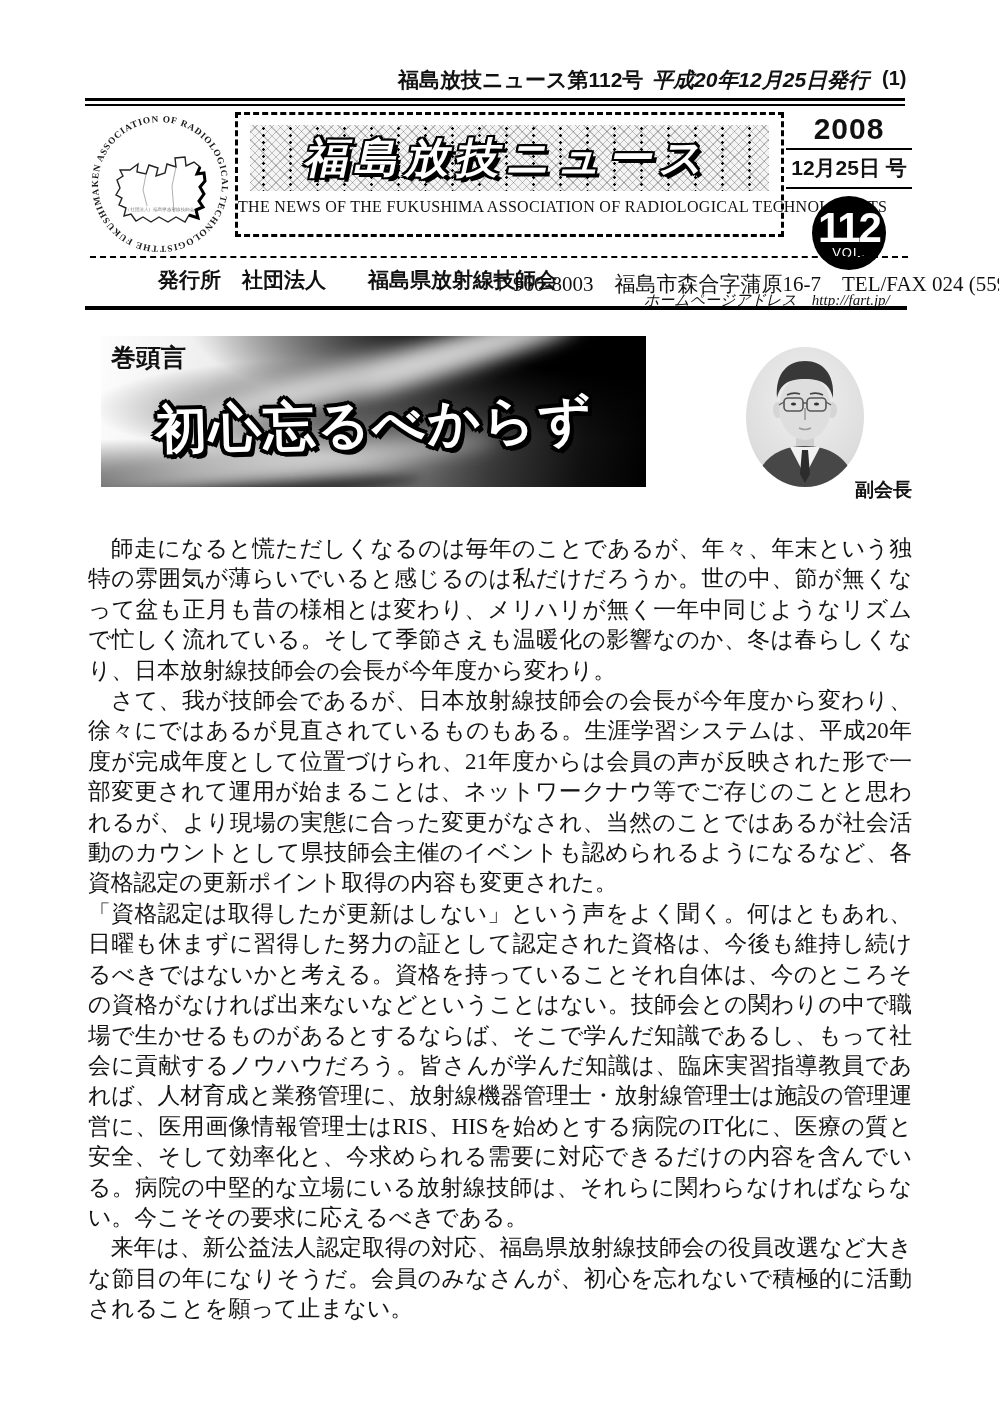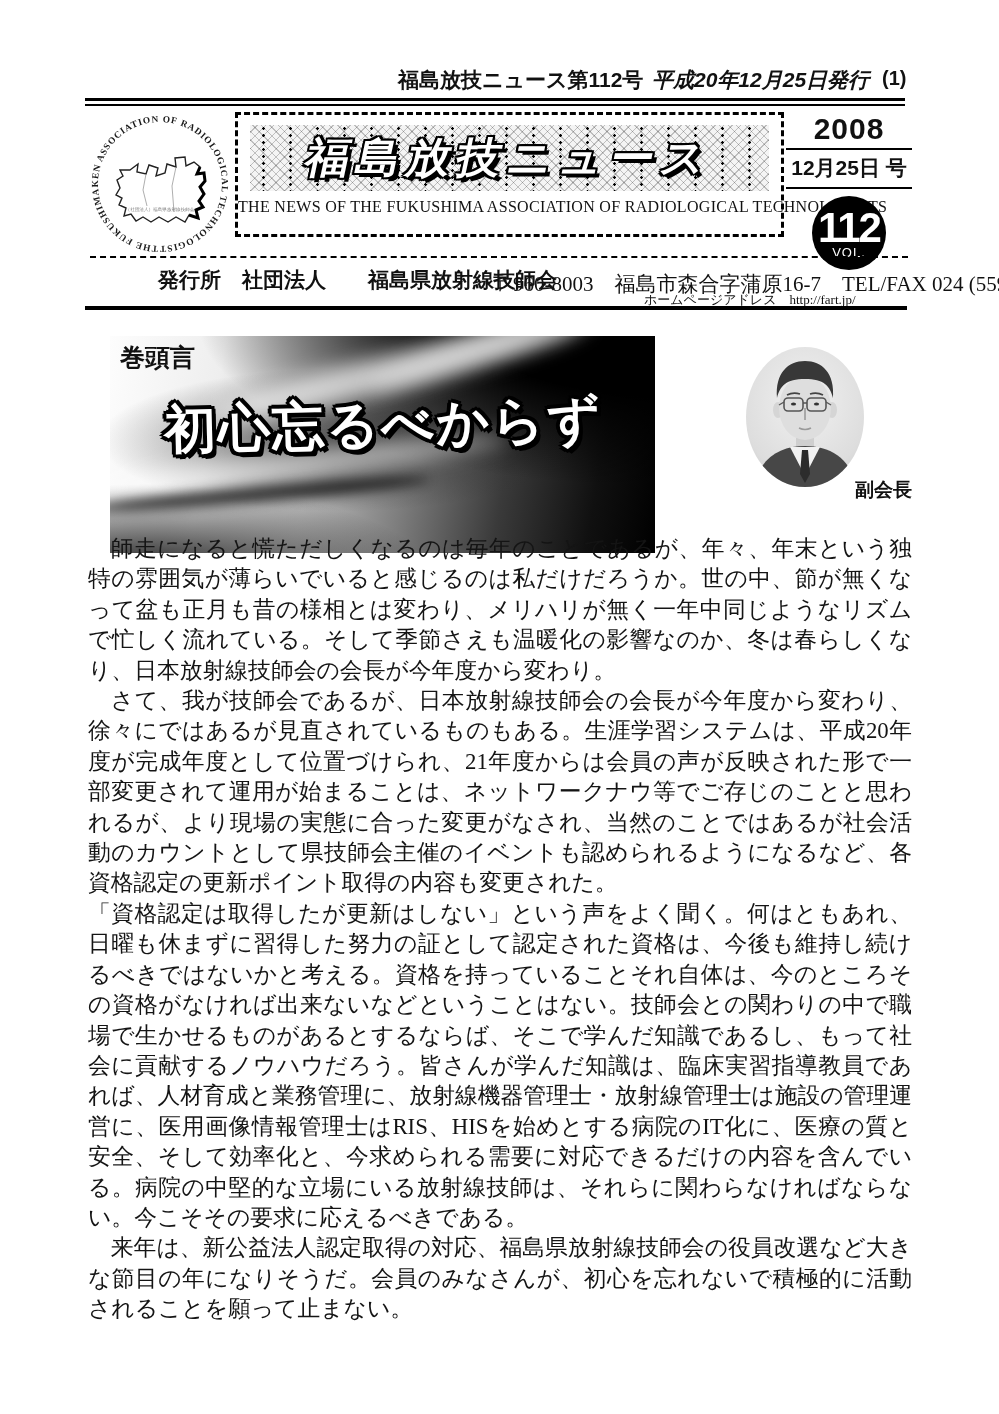--- a/index.html
+++ b/index.html
@@ -41,25 +41,25 @@
   .vol-circle{width:74px;height:74px;border-radius:50%;background:#000;color:#fff;
     margin:7px auto 0;display:flex;flex-direction:column;align-items:center;justify-content:center;}
   .vol-num{font-size:42px;font-weight:800;letter-spacing:-2px;line-height:1;}
   .vol-label{font-size:13px;letter-spacing:1px;margin-top:-4px;}
 
   
   .mid-dashed{left:90px;top:256px;width:818px;border-top:2px dashed #000;}
   .pub{font-family:"Liberation Serif",serif;white-space:nowrap;}
   .pub-name{left:158px;top:266px;font-size:21px;font-weight:600;}
   .pub-address{left:492px;top:270px;font-size:21px;}
-  .pub-home{left:644px;top:291px;font-size:13px;}
+  .pub-home{left:644px;top:291px;font-size:15px;font-style:italic;}
   .thick-rule{left:85px;top:306px;width:822px;border-top:4px solid #000;}
 
   
-  .banner{left:110px;top:336px;width:545px;height:217px;overflow:hidden;background:
+  .banner{left:101px;top:336px;width:545px;height:151px;overflow:hidden;background:
     radial-gradient(120% 95% at 6% 110%,rgba(0,0,0,.9) 0%,rgba(20,20,20,.6) 18%,transparent 44%),
     radial-gradient(150% 130% at 106% -8%,#000 0%,#000 28%,transparent 60%),
     radial-gradient(80% 60% at 42% 48%,rgba(45,45,45,.75) 0%,transparent 55%),
     linear-gradient(100deg,#fdfdfd 0%,#eeeeee 20%,#bdbdbd 38%,#7d7d7d 55%,#3a3a3a 72%,#101010 88%,#000 100%);}
   .streak{position:absolute;border-radius:50%;filter:blur(10px);}
   .s1{left:90px;top:18px;width:390px;height:34px;background:rgba(255,255,255,.7);transform:rotate(-14deg);}
   .s2{left:-30px;top:118px;width:430px;height:22px;background:rgba(255,255,255,.55);transform:rotate(-7deg);}
   .s3{left:-20px;top:150px;width:340px;height:16px;background:rgba(10,10,10,.75);transform:rotate(-5deg);filter:blur(6px);}
   .s4{left:250px;top:-12px;width:300px;height:26px;background:rgba(255,255,255,.5);transform:rotate(-20deg);}
   .section-label{position:absolute;left:10px;top:5px;font-size:25px;font-weight:700;color:#111;}

